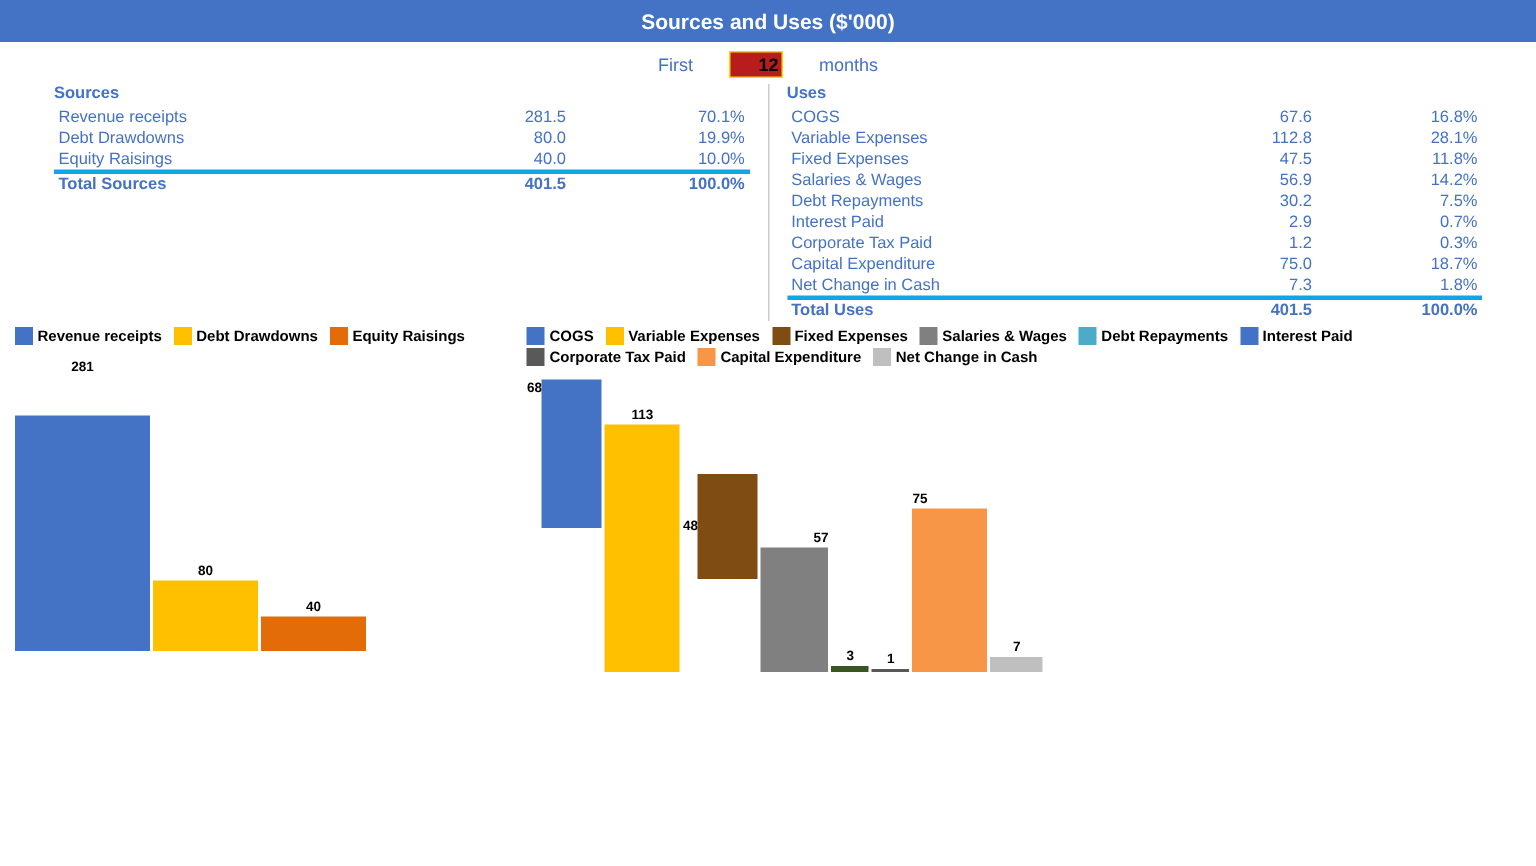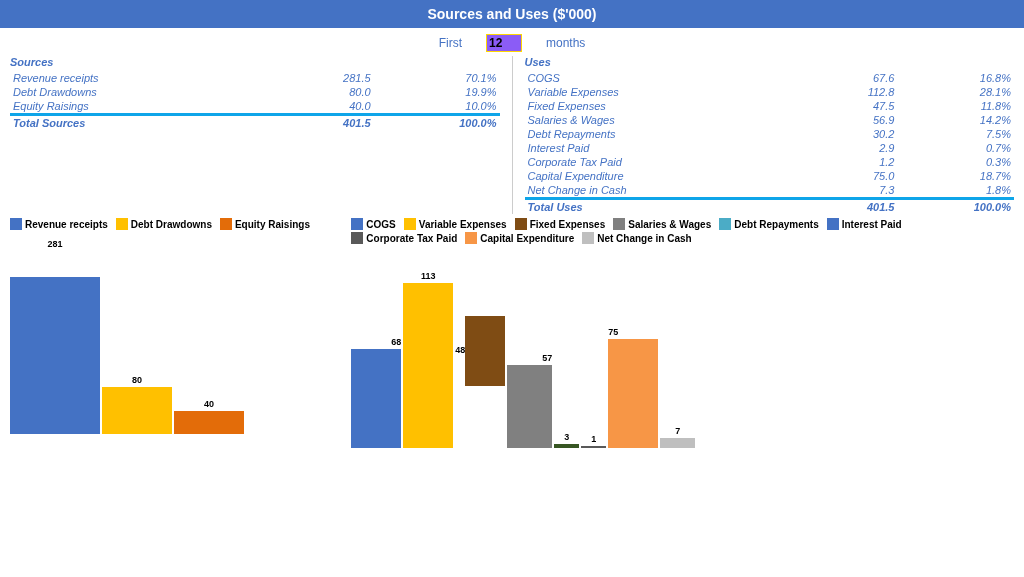--- a/index.html
+++ b/index.html
@@ -19,33 +19,32 @@
       align-items: center;
       justify-content: center;
       gap: 24px;
       padding: 6px 0 4px 0;
       color: #4472C4;
       font-size: 12px;
     }
 
     .months-input {
       border: 1px solid #FFD700;
-      background: #8b5cf6;
-      text-align: left;
+      background: #b91c1c;
+      text-align: right;
       width: 36px;
       font-size: 12px;
       font-weight: bold;
       color: #000;
       padding: 1px 2px;
     }
 
     .content-area {
       display: flex;
-      padding: 0 2px;
-      font-style: italic;
+      padding: 0 28px;
     }
 
     .left-panel, .right-panel {
       flex: 1;
       padding: 0 8px;
     }
 
     .section-title {
       color: #4472C4;
       font-weight: bold;
@@ -321,21 +320,21 @@
         <div class="legend-item">
           <span class="legend-color" style="background:#F79646;"></span>
                    <span style="font-weight:bold;">Capital Expenditure</span>
         </div>
         <div class="legend-item">
           <span class="legend-color" style="background:#BFBFBF;"></span>
                    <span style="font-weight:bold;">Net Change in Cash</span>
         </div>
       </div>
     <div class="bar-chart" id="uses-bar-chart">
-        <div class="bar-group" style="width: 50px; display: flex; flex-direction: column; align-items: flex-end; justify-content: flex-end; height: 195px;">
+        <div class="bar-group" style="width: 50px; display: flex; flex-direction: row; align-items: flex-start; justify-content: flex-end; height: 195px;">
           <span class="bar-label-top">68</span>
                    <div class="bar" style="height:99px; background:#4472C4; width:50px;"></div>
         </div>
         <div class="bar-group" style="width: 50px; display: flex; flex-direction: column; align-items: center; justify-content: flex-end; height: 195px;">
           <span class="bar-label-top">113</span>
                    <div class="bar" style="height:165px; background:#FFC000; width:50px;"></div>
         </div>
         <div class="bar-group" style="width: 50px; display: flex; flex-direction: row; align-items: center; justify-content: flex-end; height: 195px;">
           <span class="bar-label-top">48</span>
                    <div class="bar" style="height:70px; background:#7F4C14; width:50px;"></div>

